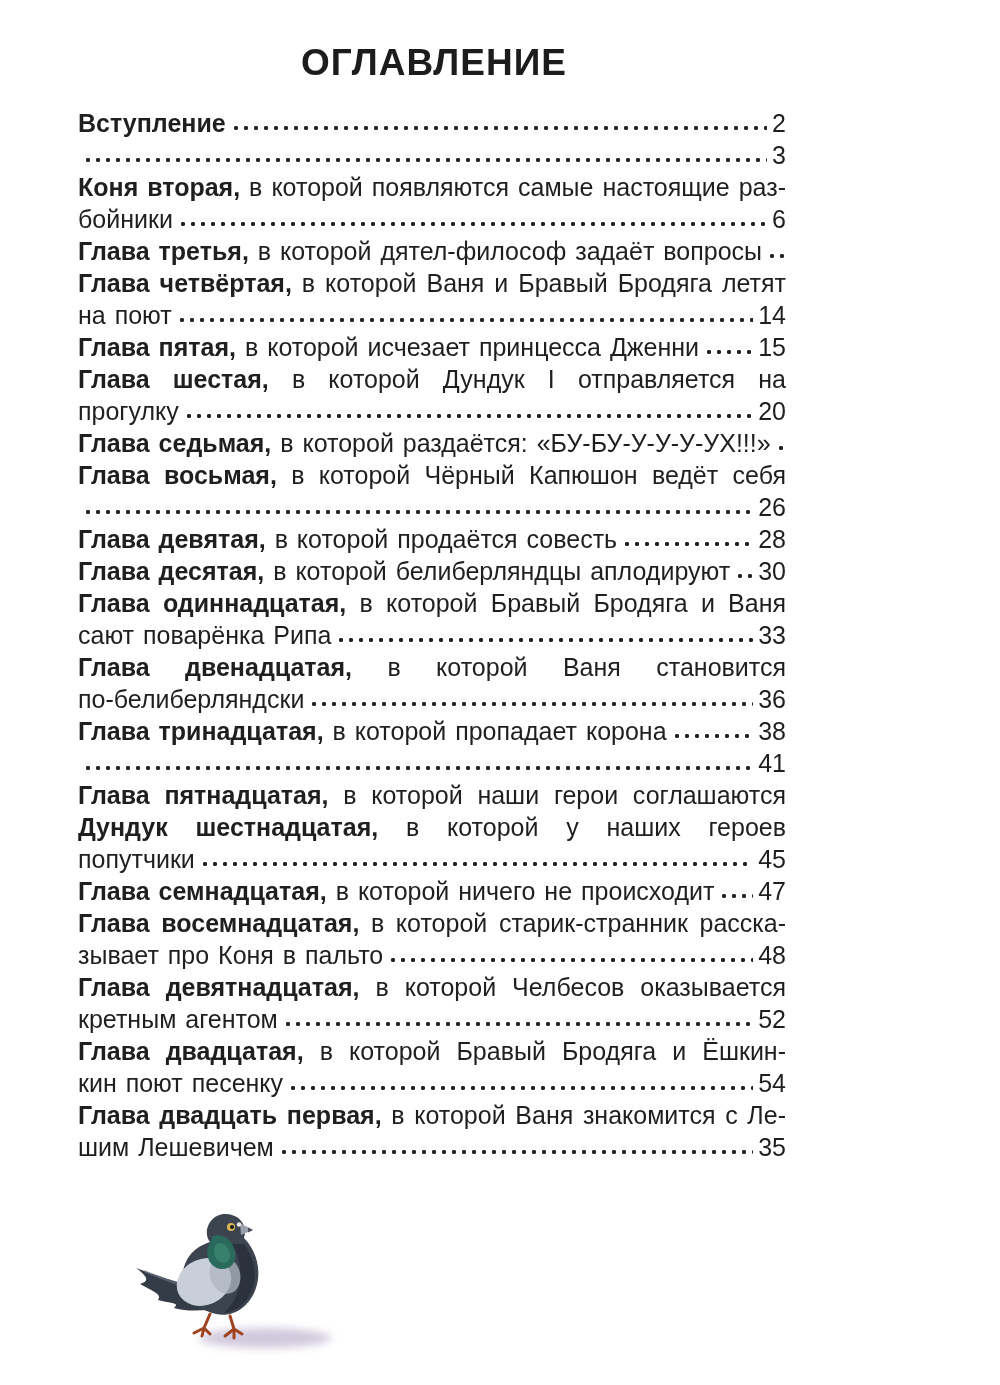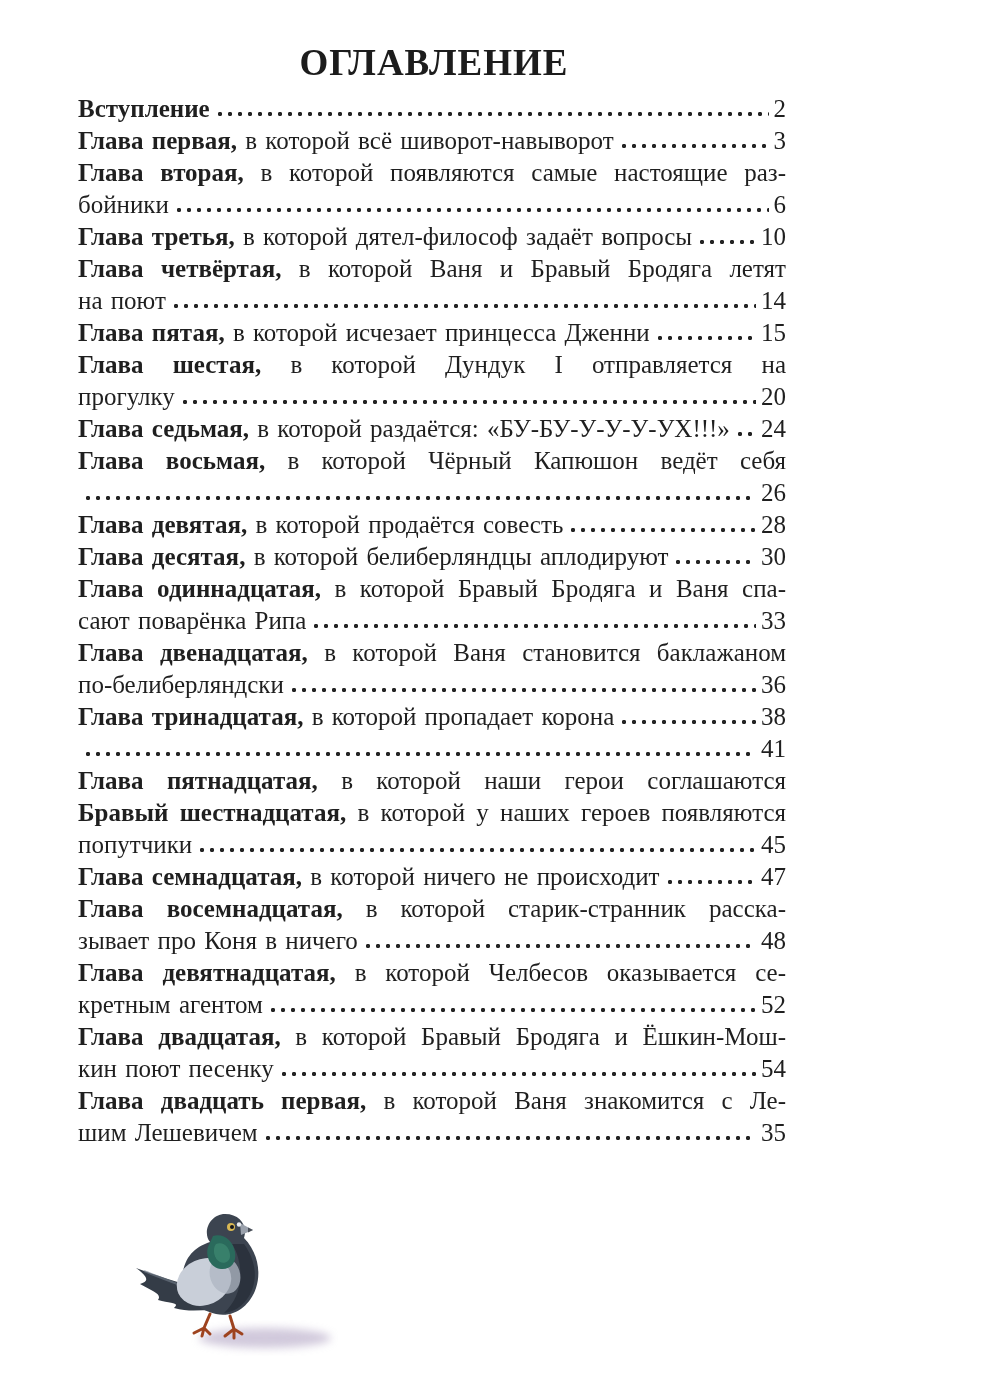--- a/index.html
+++ b/index.html
@@ -1,35 +1,35 @@
 <!DOCTYPE html>
 <html lang="ru"><head>
 <meta charset="utf-8">
 <style>
   html, body { margin: 0; padding: 0; background: #ffffff; }
   .page {
     position: relative;
     width: 868px;
     height: 1385px;
     background: #ffffff;
-    font-family: Liberation Serif, serif;
+    font-family: Liberation Sans, sans-serif;
     color: #1f1f1f;
     overflow: hidden;
   }
   .page-title {
     margin-top: 44px;
     text-align: center;
     font-size: 37px;
     font-weight: 700;
     letter-spacing: 1px;
     line-height: 1;
     color: #1c1c1c;
   }
   .toc {
-    margin-top: 12px;
+    margin-top: 26px;
     padding: 0 82px 0 78px;
   }
   .line {
     height: 32px;
     line-height: 32px;
     overflow: hidden;
     font-size: 25px;
     word-spacing: 2px;
     white-space: normal;
   }
@@ -66,25 +66,24 @@
 
   <div class="page-title">ОГЛАВЛЕНИЕ</div>
 
   <div class="toc">
       <div class="line dotted">
         <span class="txt"><b class="lbl">Вступление</b></span>
         <span class="dots"></span>
         <span class="pg">2</span>
       </div>
       <div class="line dotted">
-        <span class="txt"><b class="lbl">Глава первая,</b> в которой всё шиворот-навыворот</span>
         <span class="dots"></span>
         <span class="pg">3</span>
       </div>
-      <div class="line just"><b class="lbl">Глава вторая,</b> в которой появляются самые настоящие раз-</div>
+      <div class="line just"><b class="lbl">Коня вторая,</b> в которой появляются самые настоящие раз-</div>
       <div class="line dotted">
         <span class="txt">бойники</span>
         <span class="dots"></span>
         <span class="pg">6</span>
       </div>
       <div class="line dotted">
         <span class="txt"><b class="lbl">Глава третья,</b> в которой дятел-философ задаёт вопросы</span>
         <span class="dots"></span>
         <span class="pg">10</span>
       </div>
@@ -140,34 +139,34 @@
       <div class="line dotted">
         <span class="txt"><b class="lbl">Глава тринадцатая,</b> в которой пропадает корона</span>
         <span class="dots"></span>
         <span class="pg">38</span>
       </div>
       <div class="line dotted">
         <span class="dots"></span>
         <span class="pg">41</span>
       </div>
       <div class="line just"><b class="lbl">Глава пятнадцатая,</b> в которой наши герои соглашаются</div>
-      <div class="line just"><b class="lbl">Бравый шестнадцатая,</b> в которой у наших героев появляются</div>
+      <div class="line just"><b class="lbl">Дундук шестнадцатая,</b> в которой у наших героев появляются</div>
       <div class="line dotted">
         <span class="txt">попутчики</span>
         <span class="dots"></span>
         <span class="pg">45</span>
       </div>
       <div class="line dotted">
         <span class="txt"><b class="lbl">Глава семнадцатая,</b> в которой ничего не происходит</span>
         <span class="dots"></span>
         <span class="pg">47</span>
       </div>
       <div class="line just"><b class="lbl">Глава восемнадцатая,</b> в которой старик-странник расска-</div>
       <div class="line dotted">
-        <span class="txt">зывает про Коня в ничего</span>
+        <span class="txt">зывает про Коня в пальто</span>
         <span class="dots"></span>
         <span class="pg">48</span>
       </div>
       <div class="line just"><b class="lbl">Глава девятнадцатая,</b> в которой Челбесов оказывается се-</div>
       <div class="line dotted">
         <span class="txt">кретным агентом</span>
         <span class="dots"></span>
         <span class="pg">52</span>
       </div>
       <div class="line just"><b class="lbl">Глава двадцатая,</b> в которой Бравый Бродяга и Ёшкин-Мош-</div>

